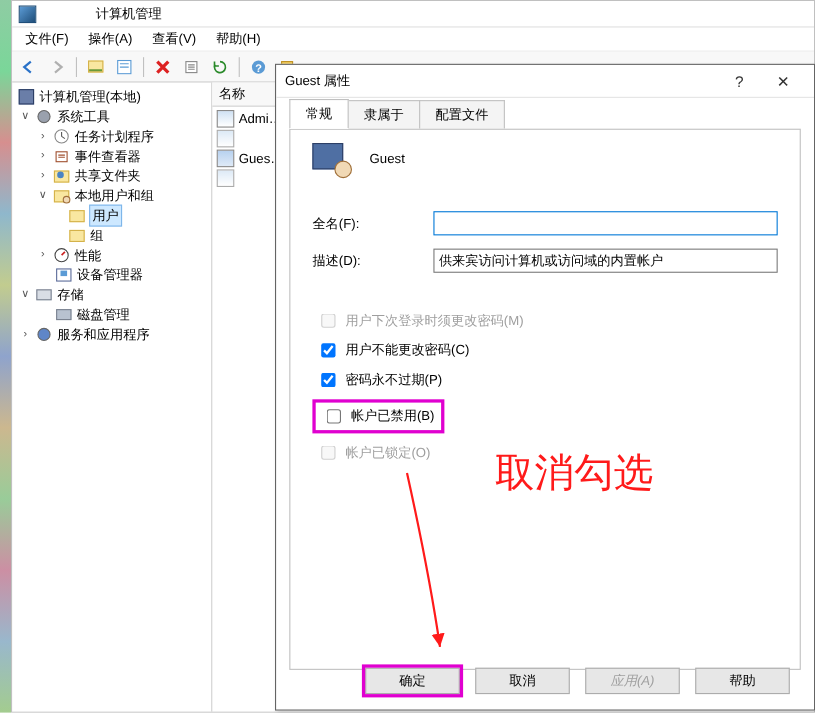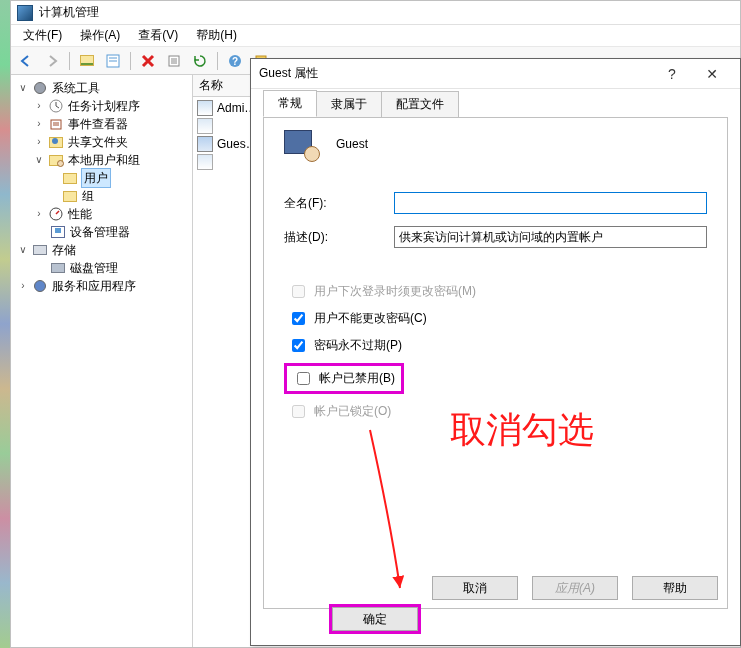--- a/index.html
+++ b/index.html
@@ -1,20 +1,20 @@
 <!DOCTYPE html>
 <html><head>
 <meta charset="utf-8">
 <style>
   * { box-sizing: border-box; font-family: "Microsoft YaHei", "Segoe UI", Tahoma, sans-serif; }
   html, body { margin:0; padding:0; }
   body { width:741px; height:648px; background:#fff; font-size:12px; color:#000; position:relative; overflow:hidden;}
   .edge-stripe{position:absolute;left:0;top:0;width:10px;height:648px;background:linear-gradient(#4a6,#2b5 10%,#b44 20%,#48a 30%,#9a4 40%,#46a 50%,#a84 60%,#5a5 70%,#a46 80%,#58a 90%,#6a4);opacity:.6;}
   .root{position:absolute;left:10px;top:0;width:731px;height:648px;border:1px solid #c0c0c0;background:#fff;}
-  .titlebar{height:24px;background:#fff;display:flex;align-items:center;padding:0 6px;border-bottom:1px solid #e0e0e0;}
+  .titlebar{height:24px;background:#fff;display:flex;align-items:center;padding:0 6px;border-bottom:1px solid #e0e0e0;gap:48px;}
   .titlebar .ticon{width:16px;height:16px;background:linear-gradient(135deg,#5b9bd5,#1f4e79);border:1px solid #1f4e79;margin-right:6px;}
   .menubar{height:22px;display:flex;align-items:center;padding:0 4px;gap:2px;border-bottom:1px solid #e8e8e8;}
   .menubar span{padding:2px 8px;}
   .toolbar{height:28px;display:flex;align-items:center;padding:0 4px;gap:4px;border-bottom:1px solid #d0d0d0;background:#f8f8f8;}
   .tbtn{width:22px;height:22px;display:flex;align-items:center;justify-content:center;border:1px solid transparent;border-radius:2px;}
   .tsep{width:1px;height:18px;background:#c0c0c0;margin:0 2px;}
   .body{position:relative;height:calc(648px - 24px - 22px - 28px - 2px);display:flex;}
   .leftpane{width:182px;border-right:1px solid #d0d0d0;padding:4px 2px;overflow:hidden;}
   .tree-row{display:flex;align-items:center;height:18px;line-height:18px;white-space:nowrap;}
   .tree-row .sp{display:inline-block;}
@@ -51,21 +51,21 @@
   .formrow input.full{flex:1;}
   .formrow input.desc{flex:1;}
   .focus-border{border:1px solid #0078d7!important;}
   .chkrow{display:flex;align-items:center;gap:6px;margin:8px 0 8px 4px;}
   .chkrow input[type=checkbox]{width:13px;height:13px;}
   .chkrow.disabled{color:#9e9e9e;}
   .hl-box{border:3px solid #e000d0;padding:3px 6px;display:inline-flex;align-items:center;gap:6px;}
   .dlg-buttons{position:absolute;bottom:14px;right:22px;left:22px;display:flex;justify-content:flex-end;gap:14px;}
   button.win{width:86px;height:24px;background:#e7e7e7;border:1px solid #acacac;font-size:12px;}
   button.win:disabled{color:#a0a0a0;font-style:italic;}
-  button.win.primary{outline:3px solid #e000d0;outline-offset:0;margin-top:31px;}
+  button.win.primary{outline:3px solid #e000d0;outline-offset:0;}
   
   .anno-text{position:absolute;color:#ff1a1a;font-size:36px;font-weight:500;left:450px;top:406px;pointer-events:none;}
   svg.anno-arrow{position:absolute;left:360px;top:430px;pointer-events:none;overflow:visible;}
   .lbl{padding:0 1px;}
 </style>
 </head>
 <body>
 
 <div class="edge-stripe"></div>
 
@@ -133,20 +133,27 @@
     <div class="tbtn">
         <svg width="14" height="14">
           <rect x="2" y="2" width="10" height="10" fill="#f4d060" stroke="#c09020"></rect>
         </svg>
       </div>
   </div>
 
   <div class="body">
 
     <div class="leftpane">
+      <div class="tree-row">
+          <span class="sp" style="width:0"></span>
+          <span class="ic">
+            <div style="width:14px;height:14px;background:#6a7ea8;border:1px solid #2d3f66"></div>
+          </span>
+          <span class="lbl">计算机管理(本地)</span>
+        </div>
       <div class="tree-row">
           <span class="sp" style="width:4px"></span>
           <span class="tw">∨</span>
           <span class="ic">
             <div class="ic-gear"></div>
           </span>
           <span class="lbl">系统工具</span>
         </div>
       <div class="tree-row">
           <span class="sp" style="width:20px"></span>

